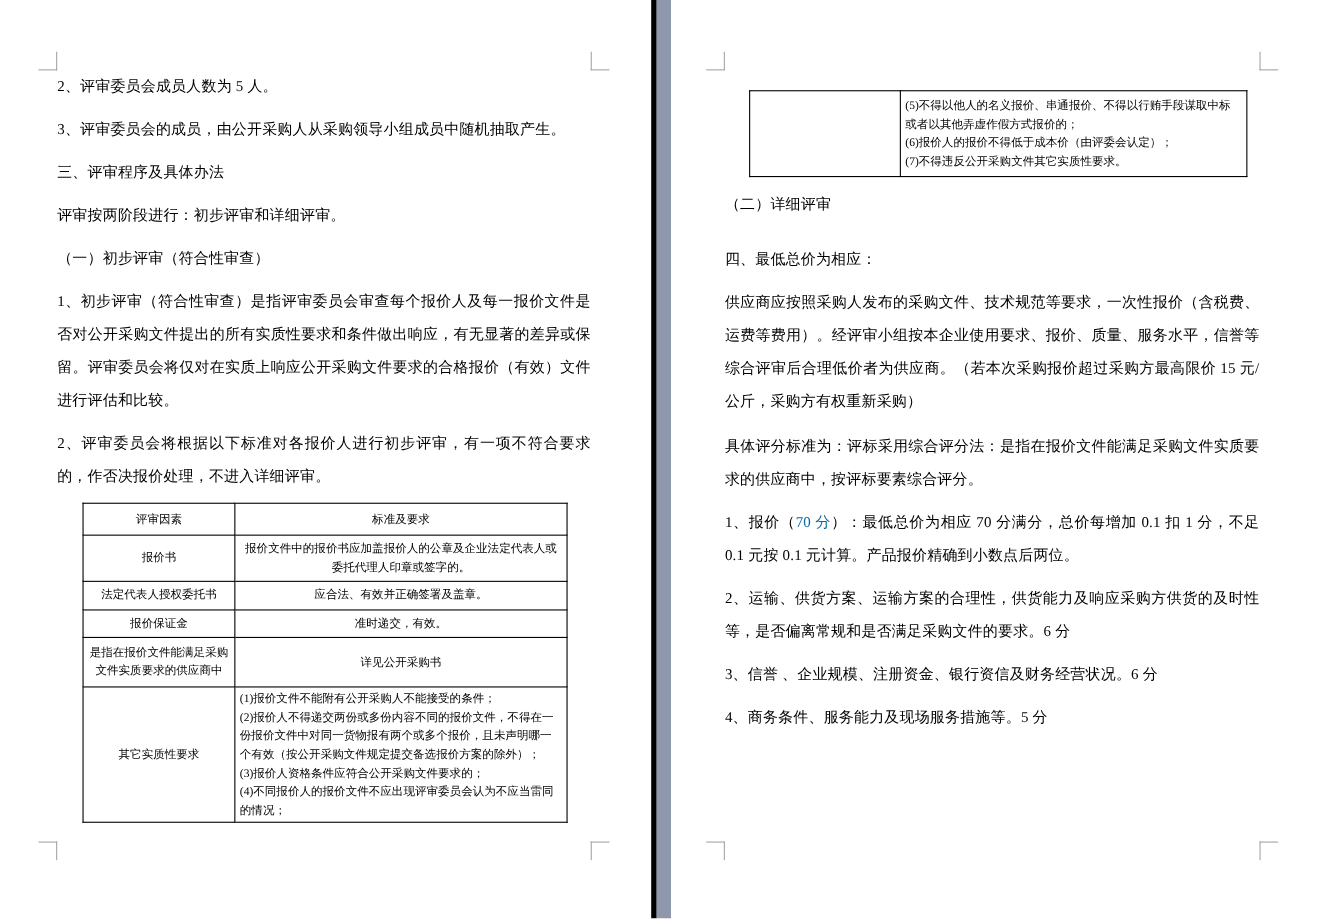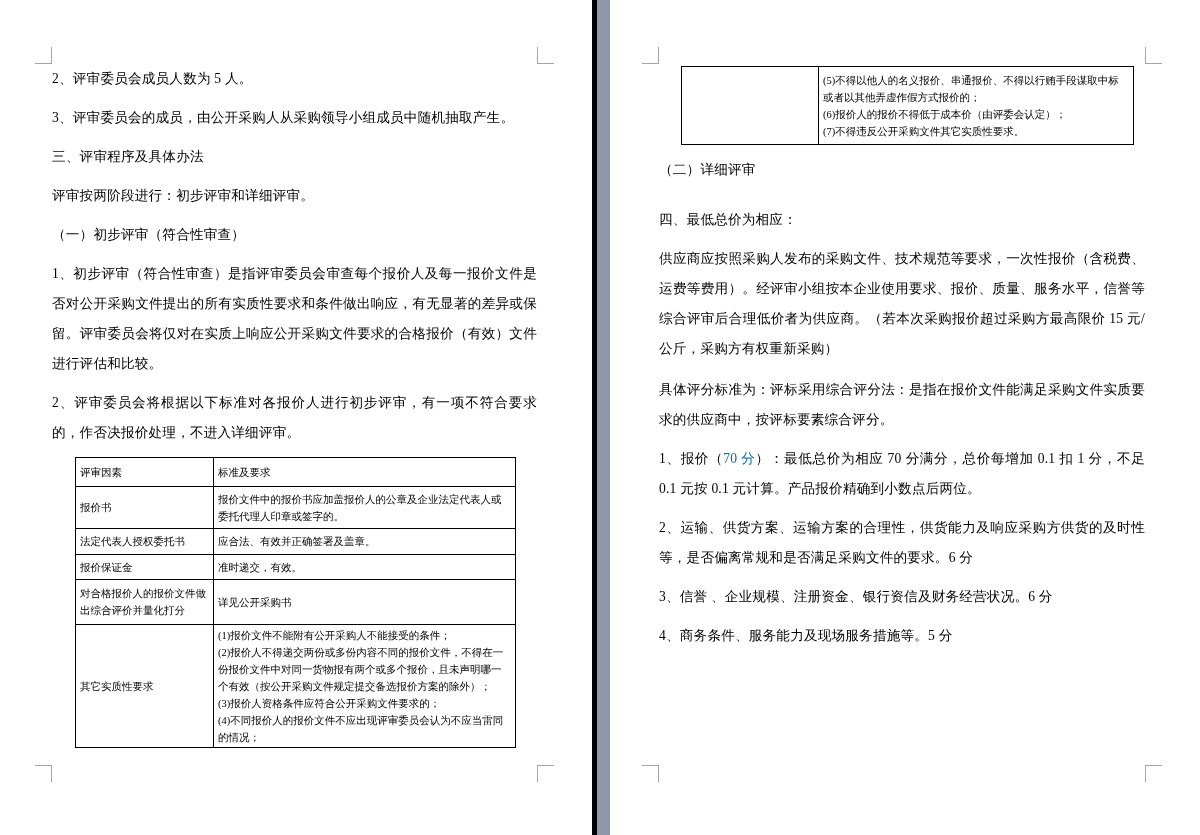--- a/index.html
+++ b/index.html
@@ -36,30 +36,30 @@
     border-collapse:collapse;
     table-layout:fixed;
     font-size:10.5px;
     line-height:17px;
   }
   th, td {
     border:1px solid #000;
     padding:1px 4px;
     vertical-align:middle;
     font-weight:normal;
-    text-align:left;
+    text-align:center;
   }
   td.req-list {
     text-align:left;
     white-space:pre-line;
   }
   .review-table { margin-left:23px; margin-top:5px; width:440px; }
   .review-table .c1 { width:138px; }
   .review-table .c2 { width:302px; }
-  .frag-table { margin-left:22px; margin-top:2px; width:452px; }
+  .frag-table { margin-left:22px; margin-top:18px; width:452px; }
   .frag-table .c1 { width:137px; }
   .frag-table .c2 { width:315px; }
 
   .red { color:#0369a1; }
 </style>
 </head>
 <body>
 
 <div class="gap-black"></div>
 <div class="gap-gray"></div>
@@ -99,21 +99,21 @@
     </tr>
     <tr style="height:26px;">
       <td>法定代表人授权委托书</td>
       <td>应合法、有效并正确签署及盖章。</td>
     </tr>
     <tr style="height:25px;">
       <td>报价保证金</td>
       <td>准时递交，有效。</td>
     </tr>
     <tr style="height:45px;">
-      <td>对合格报价人的报价文件做出综合评价并量化打分</td>
+      <td>是指在报价文件能满足采购文件实质要求的供应商中</td>
       <td>详见公开采购书</td>
     </tr>
     <tr style="height:123px;">
       <td>其它实质性要求</td>
       <td class="req-list">(1)报价文件不能附有公开采购人不能接受的条件；
 (2)报价人不得递交两份或多份内容不同的报价文件，不得在一份报价文件中对同一货物报有两个或多个报价，且未声明哪一个有效（按公开采购文件规定提交备选报价方案的除外）；
 (3)报价人资格条件应符合公开采购文件要求的；
 (4)不同报价人的报价文件不应出现评审委员会认为不应当雷同的情况；</td>
     </tr>
   </tbody>

